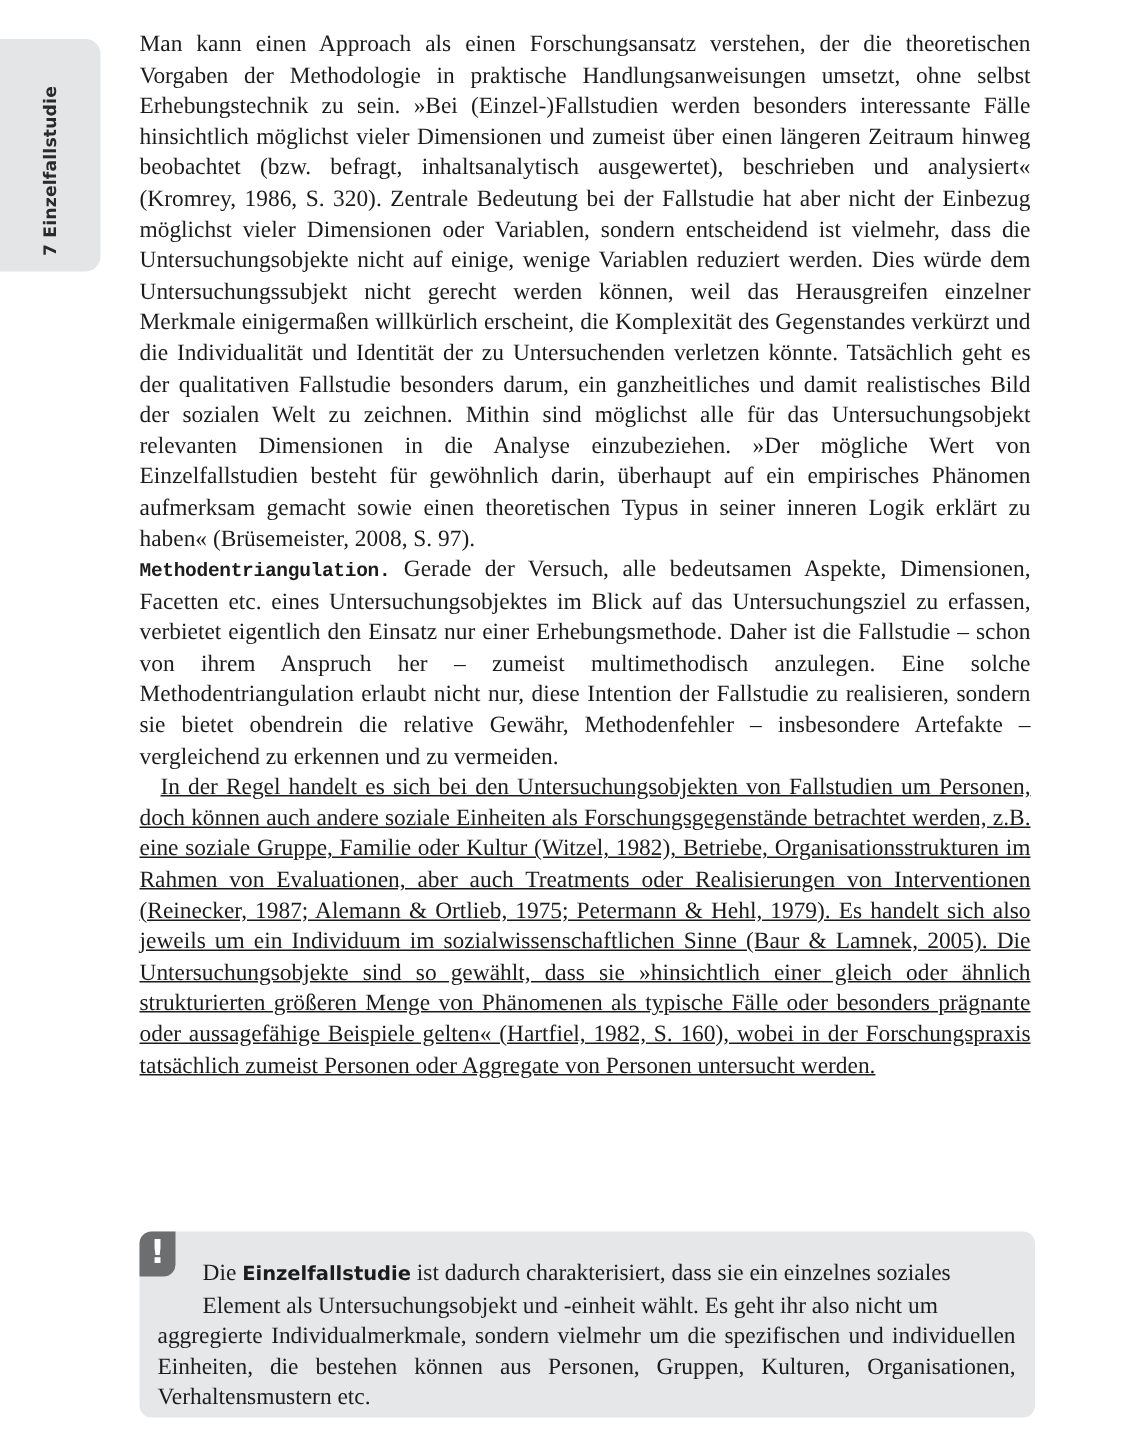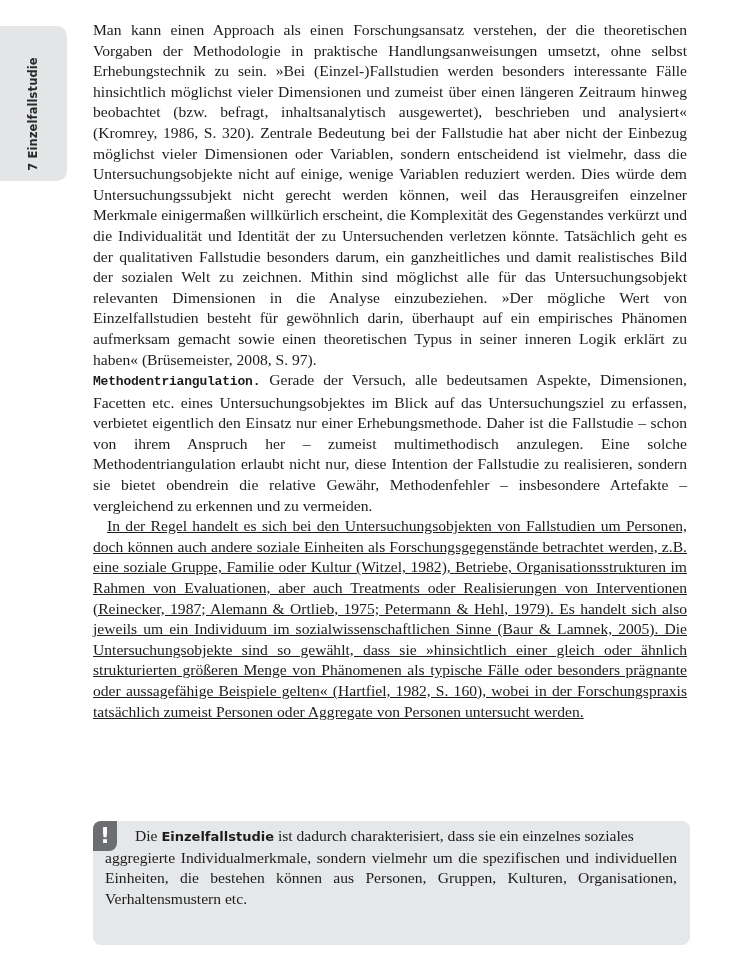--- a/index.html
+++ b/index.html
@@ -79,21 +79,21 @@
     color: #ffffff;
     font-family: "DejaVu Sans", "Liberation Sans", sans-serif;
     font-weight: bold;
     font-size: 22px;
     line-height: 30px;
     text-align: center;
   }
   .callout-text {
     position: absolute;
     left: 12px;
-    top: 5px;
+    top: 18px;
     width: 572px;
     font-size: 15.6px;
     line-height: 20.6px;
     text-align: justify;
     margin: 0;
   }
   .callout-bold {
     font-family: "DejaVu Sans", "Liberation Sans", sans-serif;
     font-weight: bold;
     font-size: 13px;
@@ -113,15 +113,16 @@
 <div class="content">
   <p class="para">Man kann einen Approach als einen Forschungsansatz verstehen, der die theoretischen Vorgaben der Methodologie in praktische Handlungsanweisungen umsetzt, ohne selbst Erhebungstechnik zu sein. »Bei (Einzel-)Fallstudien werden besonders interes­sante Fälle hinsichtlich möglichst vieler Dimensionen und zumeist über einen längeren Zeitraum hinweg beobachtet (bzw. befragt, inhaltsanalytisch ausgewertet), beschrie­ben und analysiert« (Kromrey, 1986, S. 320). Zentrale Bedeutung bei der Fallstudie hat aber nicht der Einbezug möglichst vieler Dimensionen oder Variablen, sondern entscheidend ist vielmehr, dass die Untersuchungsobjekte nicht auf einige, wenige Variablen reduziert werden. Dies würde dem Untersuchungssubjekt nicht gerecht werden können, weil das Herausgreifen einzelner Merkmale einigermaßen willkürlich erscheint, die Komplexität des Gegenstandes verkürzt und die Individualität und Identität der zu Untersuchenden verletzen könnte. Tatsächlich geht es der qualitativen Fallstudie besonders darum, ein ganzheitliches und damit realistisches Bild der sozialen Welt zu zeichnen. Mithin sind möglichst alle für das Untersuchungsobjekt relevanten Dimensionen in die Analyse einzubeziehen. »Der mögliche Wert von Einzelfallstudien besteht für gewöhnlich darin, überhaupt auf ein empirisches Phäno­men aufmerksam gemacht sowie einen theoretischen Typus in seiner inneren Logik erklärt zu haben« (Brüsemeister, 2008, S. 97).</p>
   <p class="para"><span class="run-in-heading">Methodentriangulation.</span><span> Gerade der Versuch, alle bedeutsamen Aspekte, Dimensionen, Facetten etc. eines Untersuchungsobjektes im Blick auf das Untersuchungsziel zu erfassen, verbietet eigentlich den Einsatz nur einer Erhebungsmethode. Daher ist die Fallstudie – schon von ihrem Anspruch her – zumeist multimethodisch anzulegen. Eine solche Methodentriangulation erlaubt nicht nur, diese Intention der Fallstudie zu realisieren, sondern sie bietet obendrein die relative Gewähr, Methodenfehler – insbesondere Artefakte – vergleichend zu erkennen und zu vermeiden.</span></p>
   <p class="para indent">In der Regel handelt es sich bei den Untersuchungsobjekten von Fallstudien um Personen, doch können auch andere soziale Einheiten als Forschungsgegenstände betrachtet werden, z.B. eine soziale Gruppe, Familie oder Kultur (Witzel, 1982), Betriebe, Organisationsstrukturen im Rahmen von Evaluationen, aber auch Treat­ments oder Realisierungen von Interventionen (Reinecker, 1987; Alemann &amp; Ortlieb, 1975; Petermann &amp; Hehl, 1979). Es handelt sich also jeweils um ein Individuum im sozialwissenschaftlichen Sinne (Baur &amp; Lamnek, 2005). Die Untersuchungsobjekte sind so gewählt, dass sie »hinsichtlich einer gleich oder ähnlich strukturierten größeren Menge von Phänomenen als typische Fälle oder besonders prägnante oder aussagefä­hige Beispiele gelten« (Hartfiel, 1982, S. 160), wobei in der Forschungspraxis tatsäch­lich zumeist Personen oder Aggregate von Personen untersucht werden.</p>
 </div>
 
 <div class="callout">
   <div class="callout-badge">!</div>
   <p class="callout-text">
     <span class="hang"><span>Die </span><span class="callout-bold">Einzelfallstudie</span><span> ist dadurch charakterisiert, dass sie ein einzelnes soziales</span></span>
+    <span class="hang">Element als Untersuchungsobjekt und -einheit wählt. Es geht ihr also nicht um</span>
     <span>aggregierte Individualmerkmale, sondern vielmehr um die spezifischen und indi­viduellen Einheiten, die bestehen können aus Personen, Gruppen, Kulturen, Organisationen, Verhaltensmustern etc.</span>
   </p>
 </div>
 
 </body></html>

